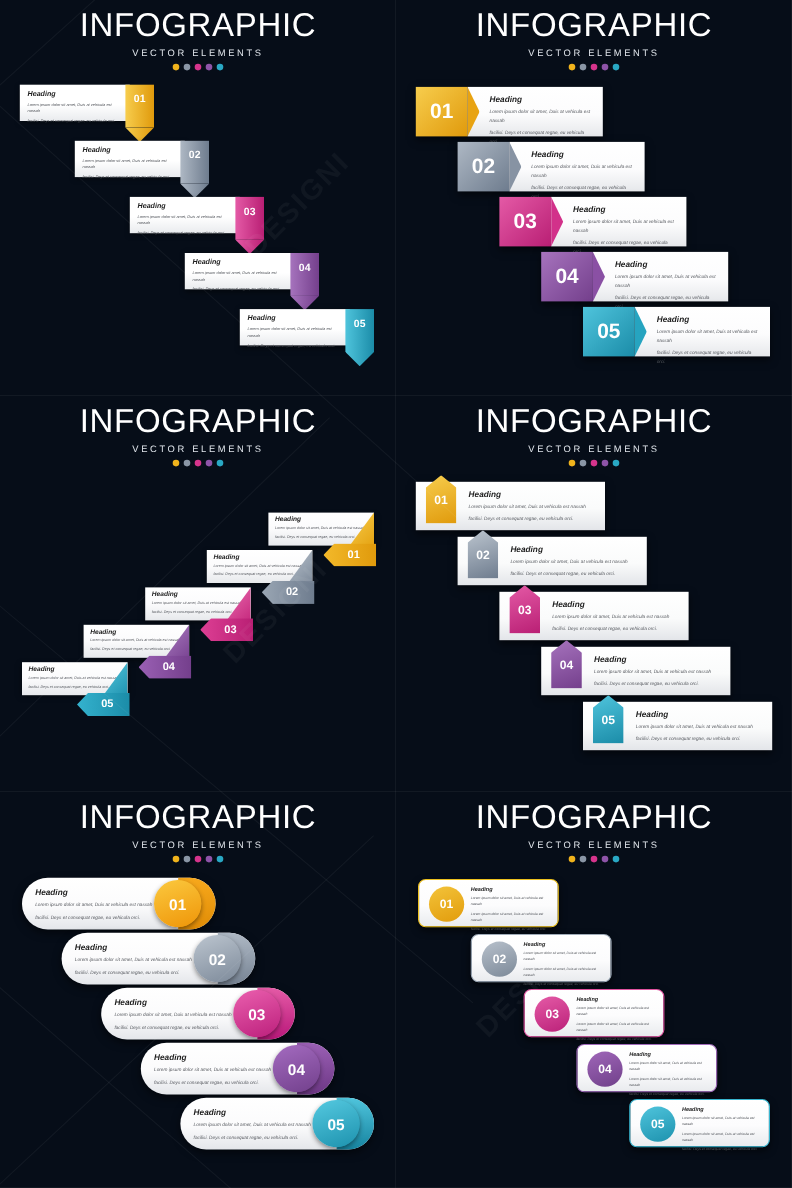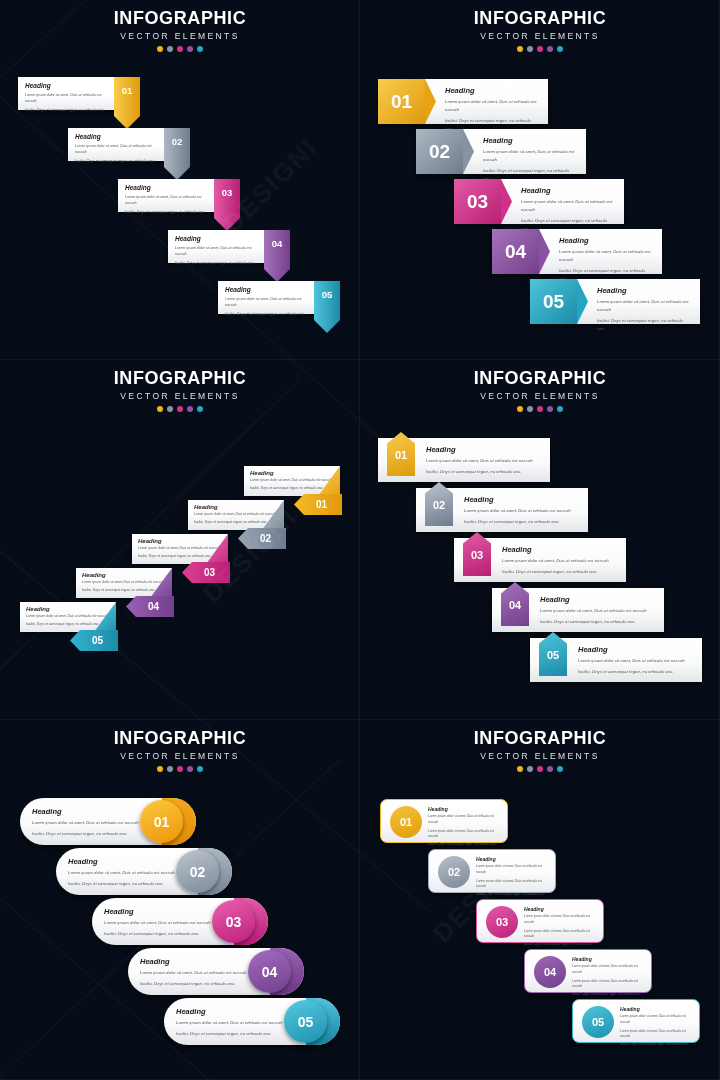--- a/index.html
+++ b/index.html
@@ -19,21 +19,21 @@
 
   .panel{position:absolute;width:360px;height:360px;overflow:hidden;}
   .panel::after{content:"";position:absolute;right:0;top:0;bottom:0;width:1px;background:rgba(255,255,255,.05);}
   .panel::before{content:"";position:absolute;left:0;right:0;bottom:0;height:1px;background:rgba(255,255,255,.05);}
   .p1{left:0;top:0;} .p2{left:360px;top:0;}
   .p3{left:0;top:360px;} .p4{left:360px;top:360px;}
   .p5{left:0;top:720px;} .p6{left:360px;top:720px;}
 
   
   .hdr{position:absolute;left:0;right:0;top:9px;text-align:center;z-index:3;}
-  .hdr .t{color:#fff;font-size:18px;font-weight:bold;letter-spacing:.6px;line-height:1;}
+  .hdr .t{color:#fff;font-size:30px;font-weight:normal;letter-spacing:.6px;line-height:1;}
   .hdr .s{color:#dfe4ea;font-size:8.5px;letter-spacing:2.4px;margin-top:4px;}
   .dots{margin-top:5px;display:flex;justify-content:center;gap:4px;}
   .dots i{width:6px;height:6px;border-radius:50%;display:block;}
 
   .head{font-style:italic;font-weight:bold;color:#1d1d1d;}
   .body{font-style:italic;color:#55585e;}
 
   
   .p1 .row{position:absolute;height:33px;}
   .p1 .card{position:absolute;left:0;top:0;height:33px;

